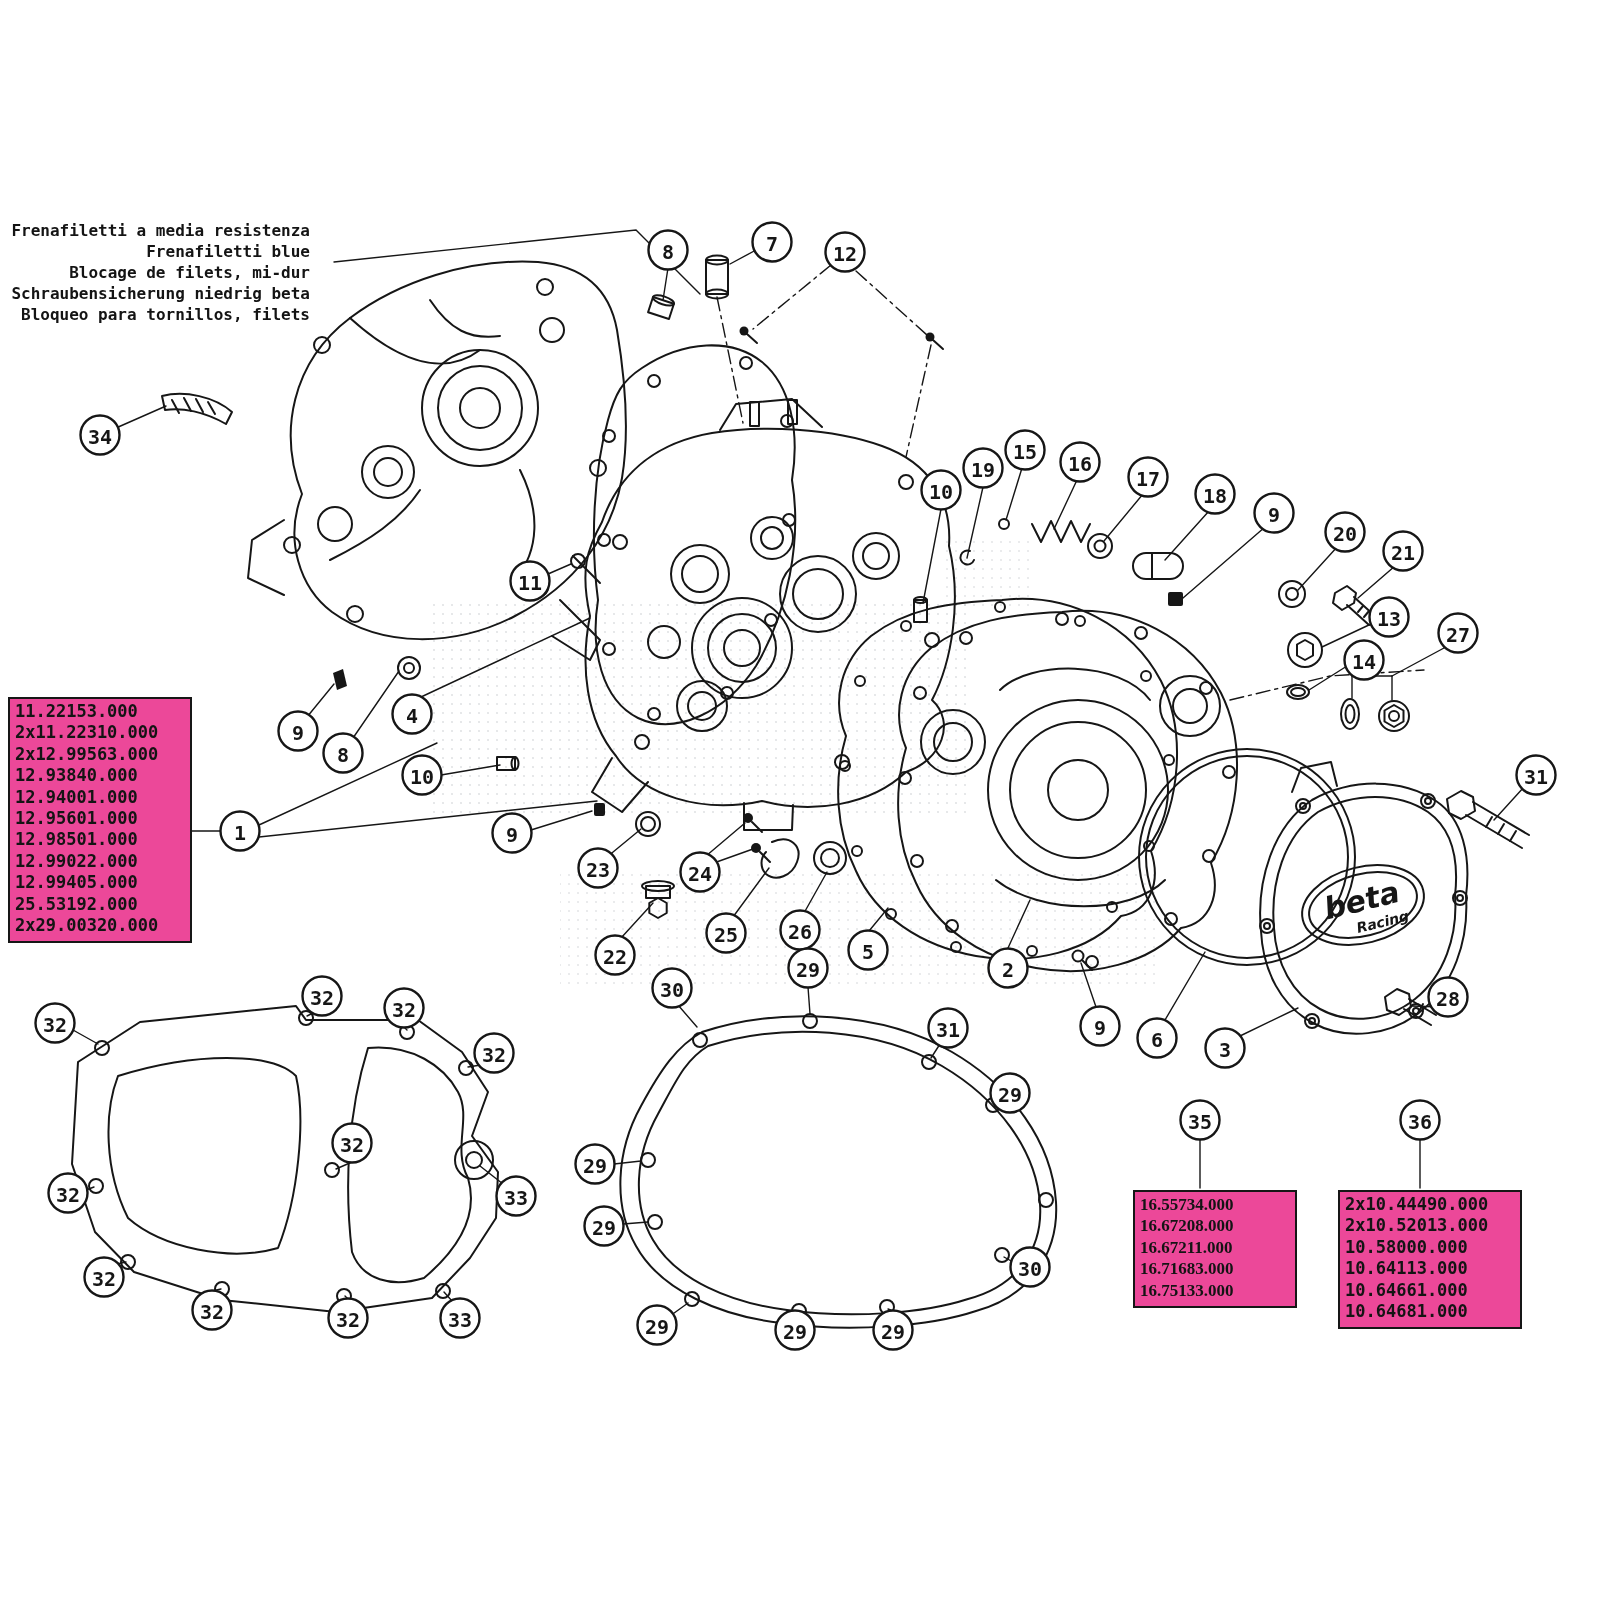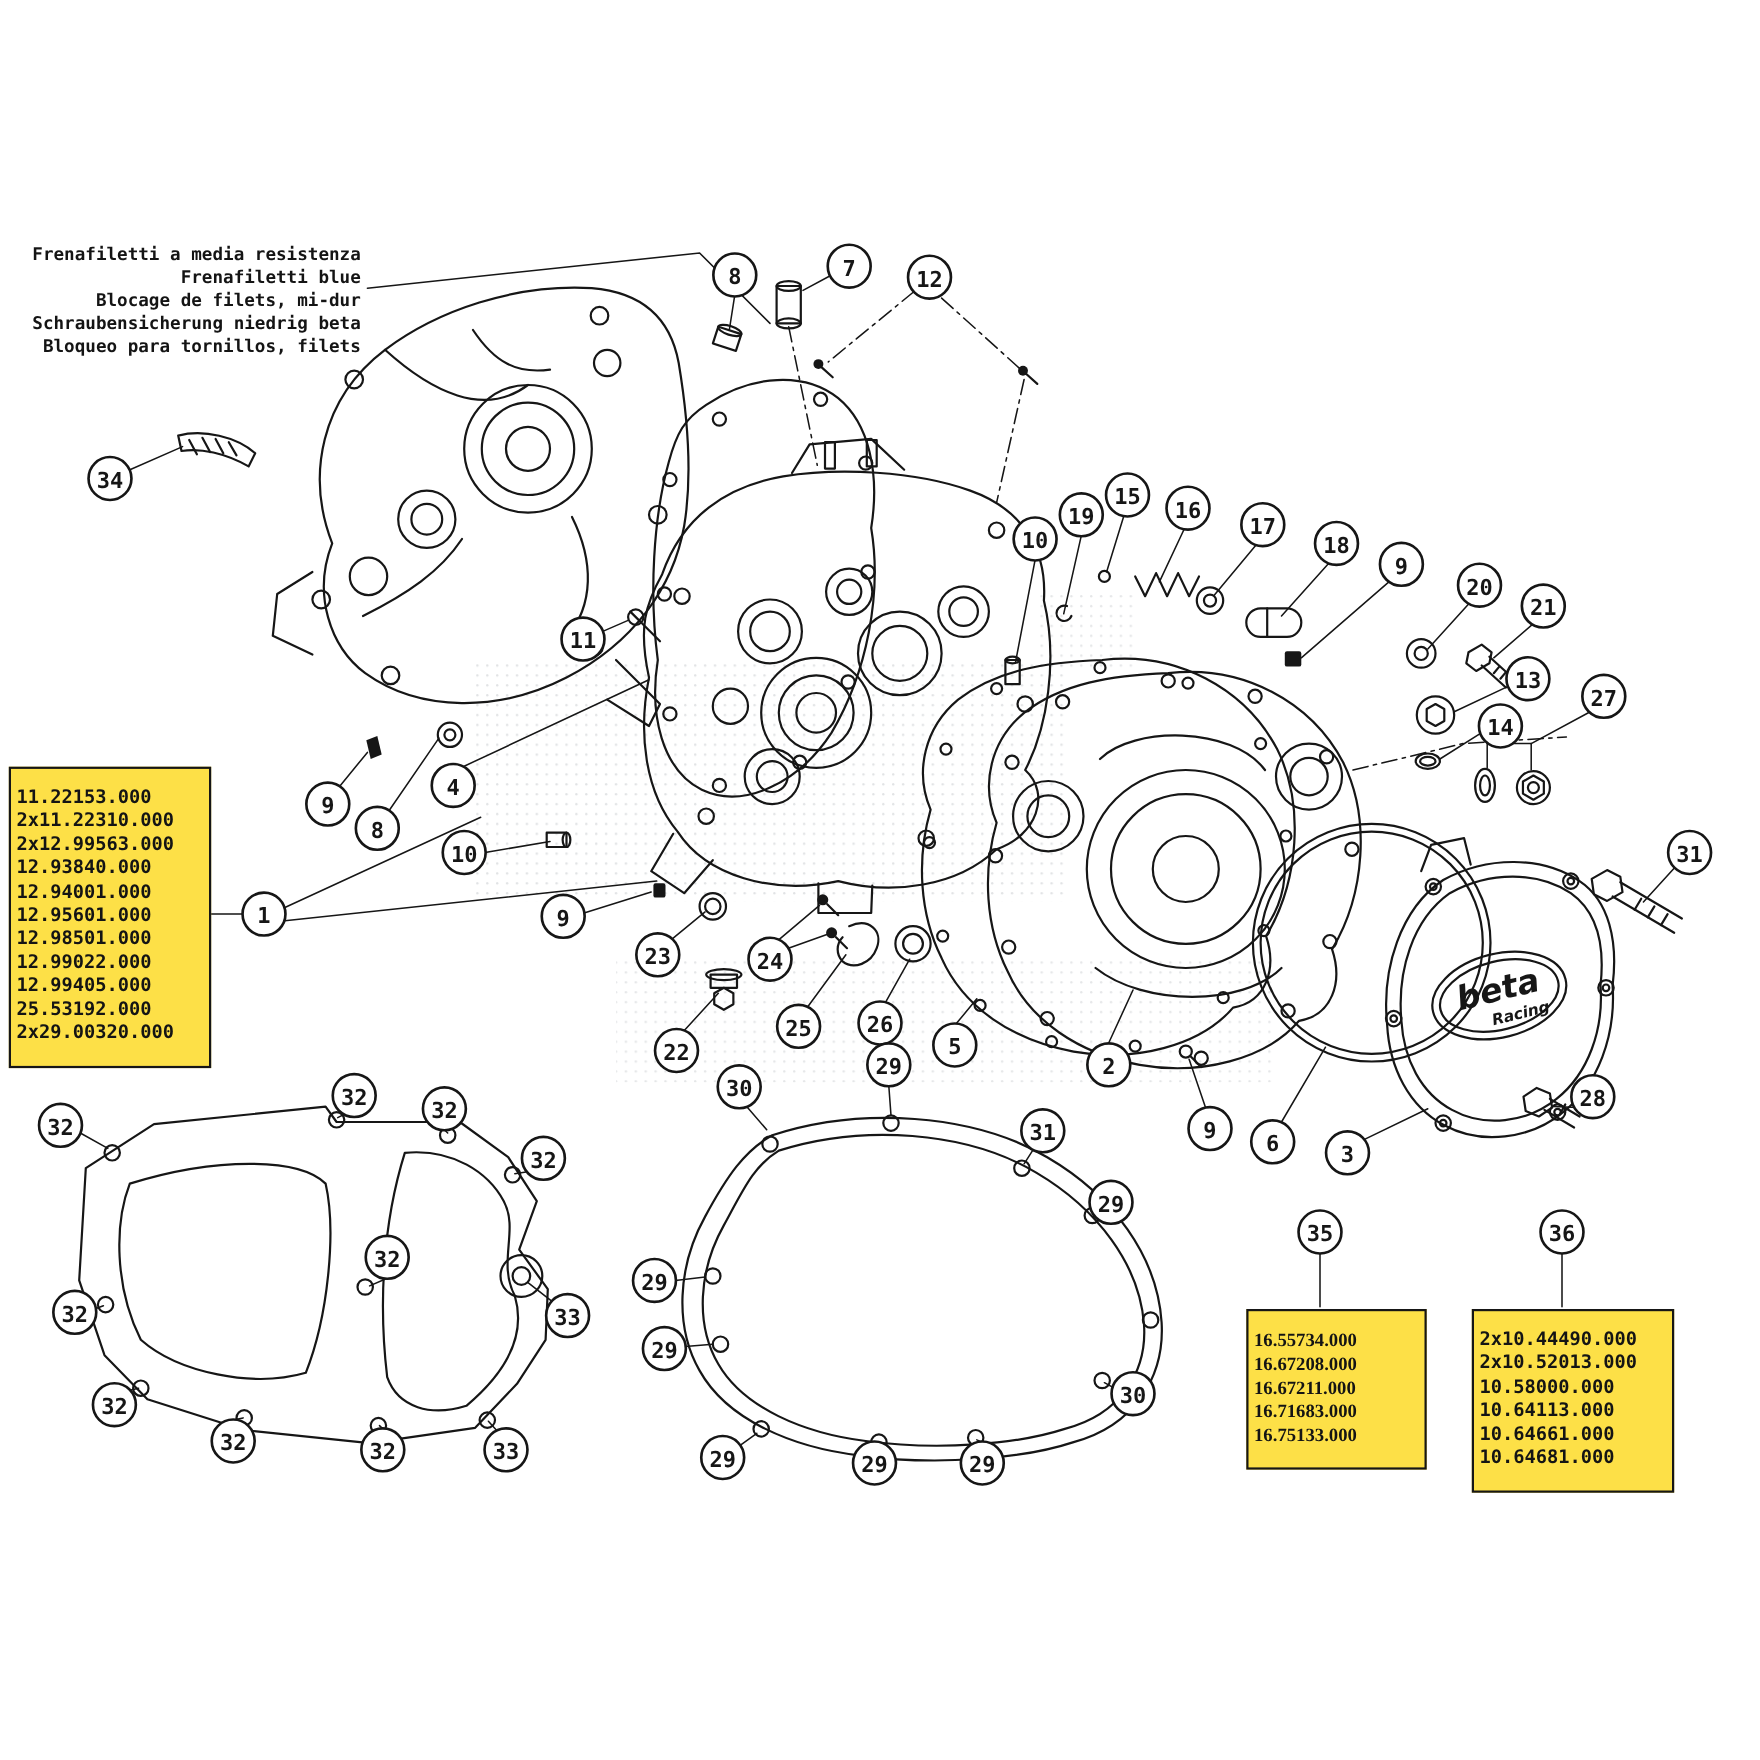--- a/index.html
+++ b/index.html
@@ -13,25 +13,25 @@
   .dd{stroke-dasharray:14 5 3 5;}
   .fillblk{fill:#161616 !important;stroke:none !important;}
   .callout circle{fill:#ffffff;stroke:#161616;stroke-width:2.4;}
   .callout text{font:700 20px "DejaVu Sans Mono",monospace;fill:#161616;
     text-anchor:middle;dominant-baseline:central;}
   .logo-brand{font:italic 800 30px "DejaVu Sans",sans-serif;fill:#161616;
     text-anchor:middle;dominant-baseline:central;}
   .logo-sub{font:italic 700 14px "DejaVu Sans",sans-serif;fill:#161616;
     text-anchor:middle;dominant-baseline:central;}
   
-  .note{position:absolute;left:26px;top:220px;width:302px;text-align:right;
+  .note{position:absolute;left:8px;top:220px;width:302px;text-align:right;
     font:700 16px "DejaVu Sans Mono",monospace;line-height:21px;white-space:nowrap;}
-  .pbox{position:absolute;border:2px solid #161616;background:#fde047;
+  .pbox{position:absolute;border:2px solid #161616;background:#ec4899;
     font:700 17px "DejaVu Sans Mono",monospace;line-height:21.4px;
-    padding:16px 5px;white-space:nowrap;}
+    padding:2px 5px;white-space:nowrap;}
   #box-1{left:8px;top:697px;width:170px;height:238px;}
   #box-35{left:1133px;top:1190px;width:150px;height:110px;font-family:Liberation Serif, serif;}
   #box-36{left:1338px;top:1190px;width:170px;height:131px;}
 </style>
 </head>
 <body>
 
 <div class="stage">
 
 <svg width="1600" height="1600" viewBox="0 0 1600 1600">

